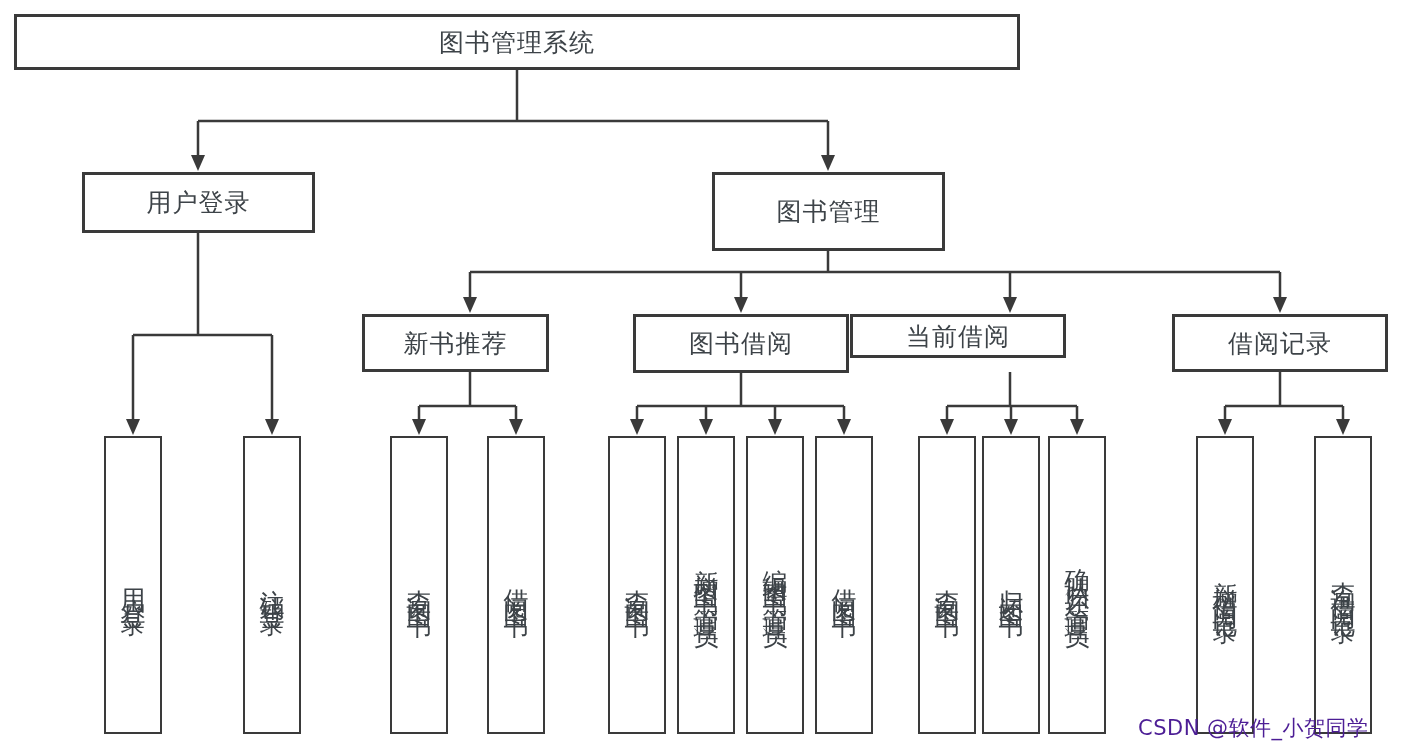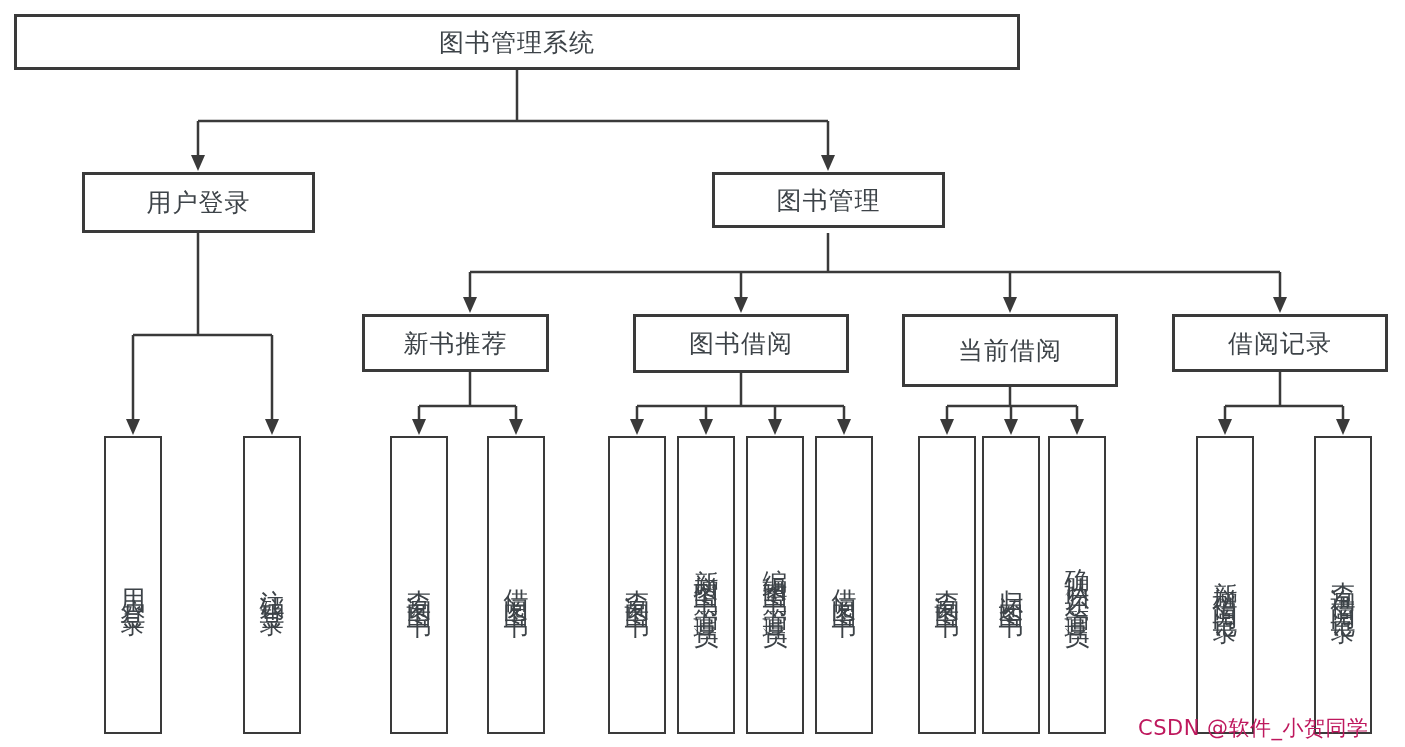--- a/index.html
+++ b/index.html
@@ -49,21 +49,21 @@
     font-size: 25px;
     letter-spacing: 8px;
     line-height: 1;
     color: #3d4348;
   }
   .watermark {
     position: absolute;
     left: 1138px;
     top: 714px;
     font-size: 21px;
-    color: #be185d;
+    color: #4c1d95;
     letter-spacing: 0.5px;
     z-index: 10;
     white-space: nowrap;
   }
 </style>
 </head>
 <body>
 
 <div class="canvas">
 
@@ -100,31 +100,31 @@
       M1336 419 L1350 419 L1343 435 Z"></path>
   </svg>
 
   <div class="node" style="left:14px; top:14px; width:1006px; height:56px;">
     <span>图书管理系统</span>
   </div>
 
   <div class="node" style="left:82px; top:172px; width:233px; height:61px;">
     <span>用户登录</span>
   </div>
-  <div class="node" style="left:712px; top:172px; width:233px; height:56px;">
+  <div class="node" style="left:712px; top:172px; width:233px; height:79px;">
     <span>图书管理</span>
   </div>
 
   <div class="node" style="left:362px; top:314px; width:187px; height:58px;">
     <span>新书推荐</span>
   </div>
   <div class="node" style="left:633px; top:314px; width:216px; height:59px;">
     <span>图书借阅</span>
   </div>
-  <div class="node" style="left:902px; top:314px; width:216px; height:73px;">
+  <div class="node" style="left:850px; top:314px; width:216px; height:44px;">
     <span>当前借阅</span>
   </div>
   <div class="node" style="left:1172px; top:314px; width:216px; height:58px;">
     <span>借阅记录</span>
   </div>
 
   <div class="leaf" style="left:104px; top:436px; width:58px; height:298px;">
     <span class="vtext">用户登录</span>
   </div>
   <div class="leaf" style="left:243px; top:436px; width:58px; height:298px;">

